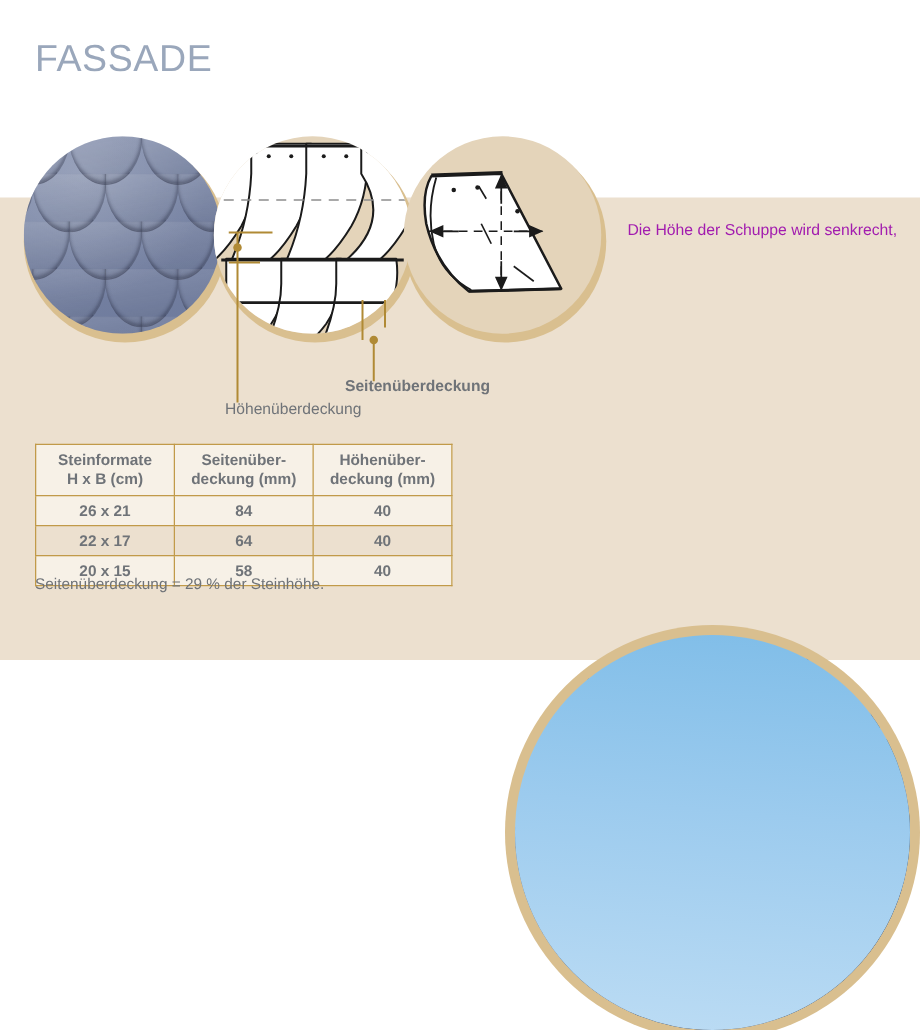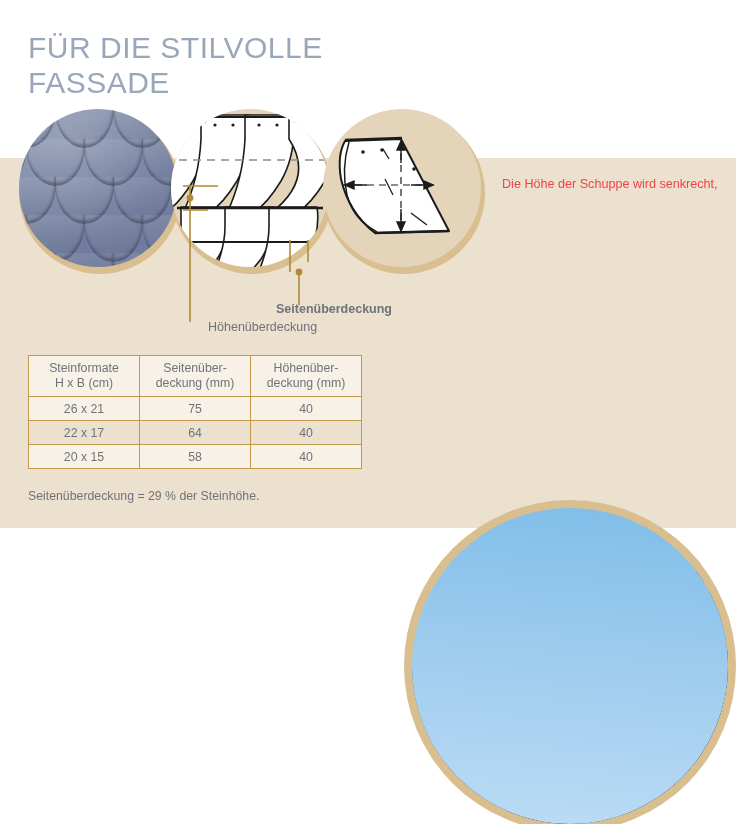--- a/index.html
+++ b/index.html
@@ -61,45 +61,45 @@
   
   #circ3-ring{left:323px;top:112px;width:162px;height:162px;}
   #circ3{left:323px;top:109px;width:158px;height:158px;background:#e4d4ba;}
 
   
   #callouts{position:absolute;left:0;top:100px;width:520px;height:250px;z-index:4;}
   .callout-label{
     position:absolute;z-index:6;color:#6f7378;font-size:12.5px;white-space:nowrap;
   }
   #lbl-seite{left:276px;top:302px;font-weight:bold;}
-  #lbl-hoehe{left:180px;top:320px;margin-left:28px;}
+  #lbl-hoehe{left:180px;top:320px;}
 
   
   #info-text{
     position:absolute;left:502px;top:176px;width:230px;z-index:6;
-    color:#ef4444;font-size:12.6px;line-height:16px;
+    color:#a21caf;font-size:12.6px;line-height:16px;
   }
   #info-text span{display:block;white-space:pre;}
 
   
   #table-wrap{position:absolute;left:28px;top:355px;z-index:6;}
   table{border-collapse:collapse;font-size:12.3px;color:#6f7378;}
   table td,table th{
-    border:1px solid #c19a49;padding:0;text-align:center;font-weight:normal;
+    border:1px solid #c19a49;padding:0;text-align:center;font-weight:bold;
   }
   thead th{background:#f7f1e7;height:36px;line-height:15px;padding:2px 0;}
   thead th span{display:block;white-space:pre;}
   tbody td{height:23px;}
   tbody tr:nth-child(odd) td{background:#f7f1e7;}
   tbody tr:nth-child(even) td{background:#ece0cf;}
   .col1{width:110px;}
   .col2{width:110px;}
   .col3{width:110px;}
   #table-note{
-    position:absolute;left:28px;top:489px;z-index:6;
+    position:absolute;left:28px;top:460px;z-index:6;
     color:#6f7378;font-size:12.3px;white-space:nowrap;
   }
 
   
   #photo-ring{
     position:absolute;left:404px;top:500px;width:332px;height:332px;
     border-radius:50%;background:#d9bf8f;z-index:4;
   }
   #photo-circ{
     position:absolute;left:412px;top:508px;width:316px;height:316px;
@@ -109,21 +109,20 @@
     position:absolute;inset:0;
     background:linear-gradient(185deg,#7fbde8 0%,#9ccbee 45%,#bcdcf4 100%);
   }
 </style>
 </head>
 <body>
 
 <div id="beige-band"></div>
 
 <h1 id="headline">
-  <span class="l1">FÜR DIE STILVOLLE</span>
   <span class="l2">FASSADE</span>
 </h1>
 
 <div id="circ1-ring" class="circle-ring"></div>
 <div id="circ1" class="circle">
   <div class="slate-photo">
     <div class="scale-row" style="top:-8px">
       <div class="sc" style="left:0px"></div>
         <div class="sc" style="left:58px"></div>
       <div class="sc" style="left:116px"></div>
@@ -258,21 +257,21 @@
         </th>
         <th class="col3">
           <span>Höhenüber-</span>
           <span>deckung (mm)</span>
         </th>
       </tr>
     </thead>
     <tbody>
       <tr>
         <td>26 x 21</td>
-        <td>75</td>
+        <td>84</td>
         <td>40</td>
       </tr>
       <tr>
         <td>22 x 17</td>
         <td>64</td>
         <td>40</td>
       </tr>
       <tr>
         <td>20 x 15</td>
         <td>58</td>

